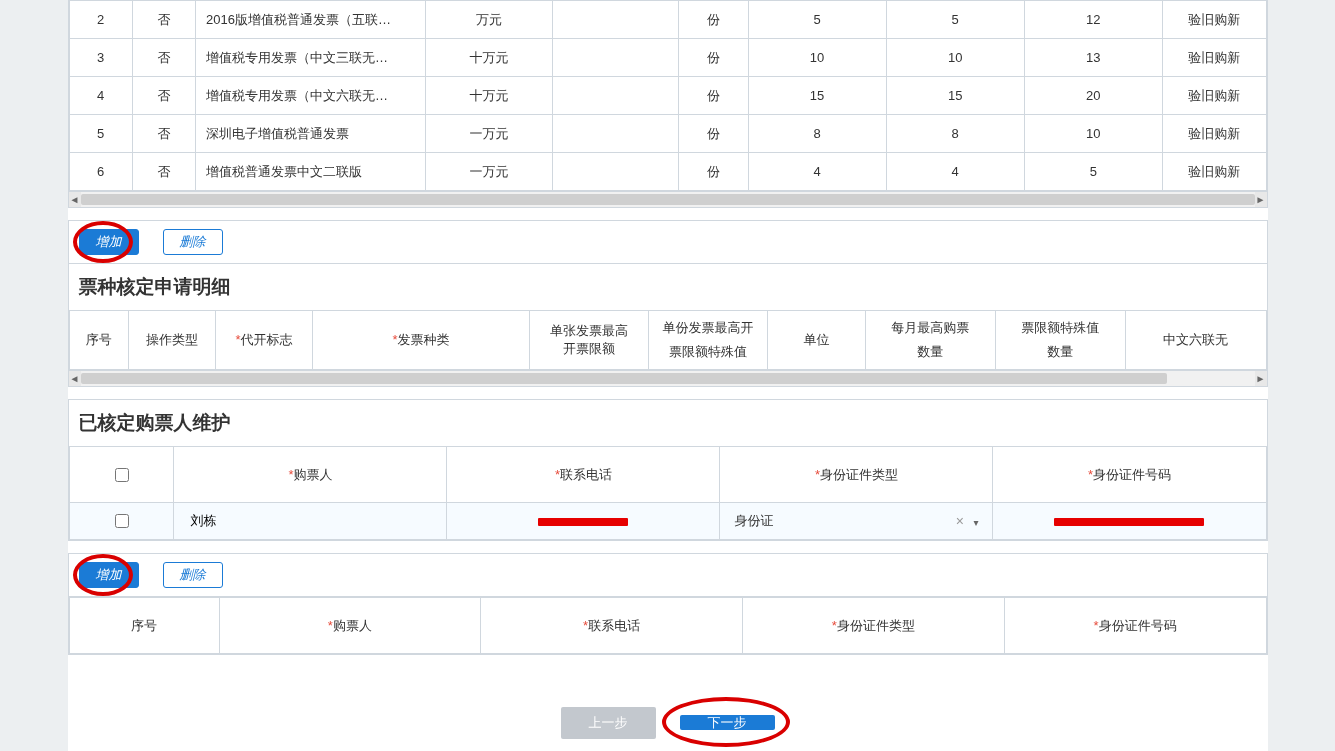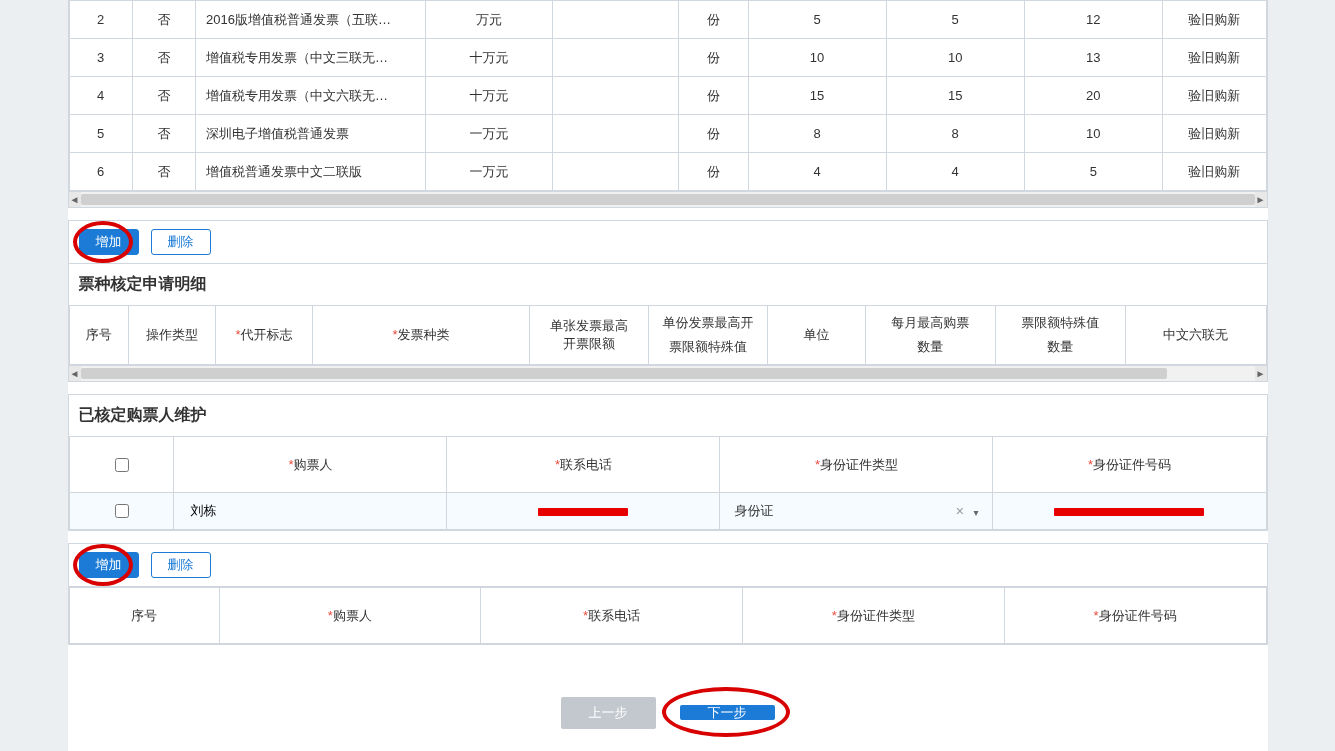--- a/index.html
+++ b/index.html
@@ -18,21 +18,22 @@
     padding: 0 0 60px 0;
   }
   .section {
     border: 1px solid #d0d7de;
     margin: 0 0 12px 0;
   }
   .btn-row {
     padding: 8px 10px;
     border-bottom: 1px solid #d0d7de;
     display: flex;
-    gap: 12px;
+    gap: 24px;
+    font-style: italic;
   }
   .btn {
     display: inline-block;
     height: 26px;
     line-height: 24px;
     padding: 0 16px;
     border-radius: 3px;
     font-size: 13px;
     cursor: pointer;
     text-align: center;
@@ -61,21 +62,21 @@
     background: #1b7bd6;
     color: #fff;
     border: none;
     height: 32px;
     line-height: 32px;
     padding: 0 28px;
     border-radius: 2px;
   }
   .section-title {
     padding: 10px 10px;
-    font-size: 16px;
+    font-size: 19px;
     font-weight: bold;
     color: #333;
   }
   table.data {
     width: 100%;
     border-collapse: collapse;
     table-layout: fixed;
   }
   table.data th, table.data td {
     border: 1px solid #d0d7de;

